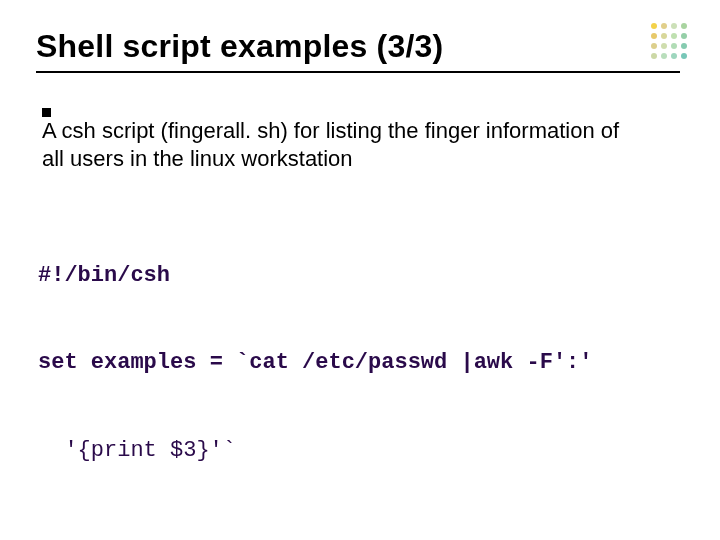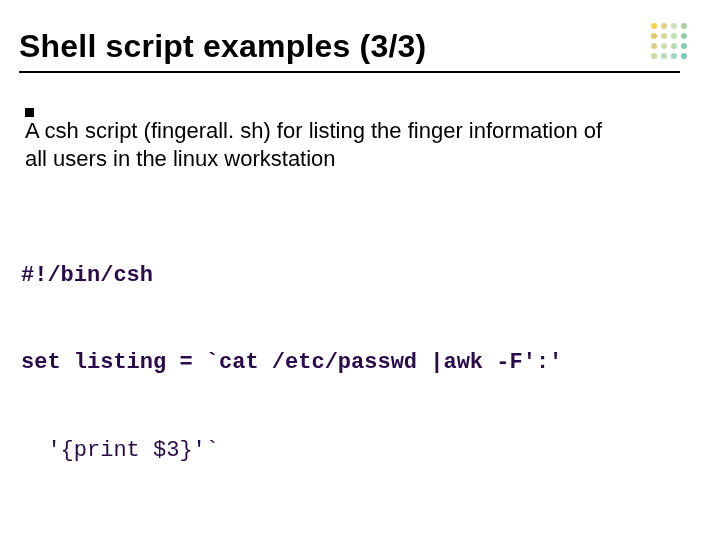--- a/index.html
+++ b/index.html
@@ -10,21 +10,21 @@
     background: #ffffff;
     font-family: Arial, Helvetica, sans-serif;
     color: #000000;
     position: relative;
     overflow: hidden;
   }
   .slide {
     box-sizing: border-box;
     width: 720px;
     height: 540px;
-    padding: 28px 40px 40px 19px;
+    padding: 28px 40px 40px 36px;
     position: relative;
   }
   .title {
     font-size: 32px;
     font-weight: bold;
     margin: 0 0 6px 0;
     letter-spacing: 0.2px;
   }
   .title-underline {
     border: none;
@@ -112,20 +112,20 @@
   <h1 class="title">Shell script examples (3/3)</h1>
   <hr class="title-underline">
 
   <div class="bullet-row">
     <span class="bullet-dot"></span>
     <span class="bullet-text">A csh script (fingerall. sh) for listing the finger information of all users in the linux workstation</span>
   </div>
 
   <div class="code-block">
     <span class="code-line">#!/bin/csh</span>
-    <span class="code-line">set listing = `cat /etc/passwd |awk -F':'</span>
+    <span class="code-line">set examples = `cat /etc/passwd |awk -F':'</span>
     <span class="code-cont">'{print $3}'`</span>
     
     
     
   </div>
 
 </div>
 
 </body></html>

